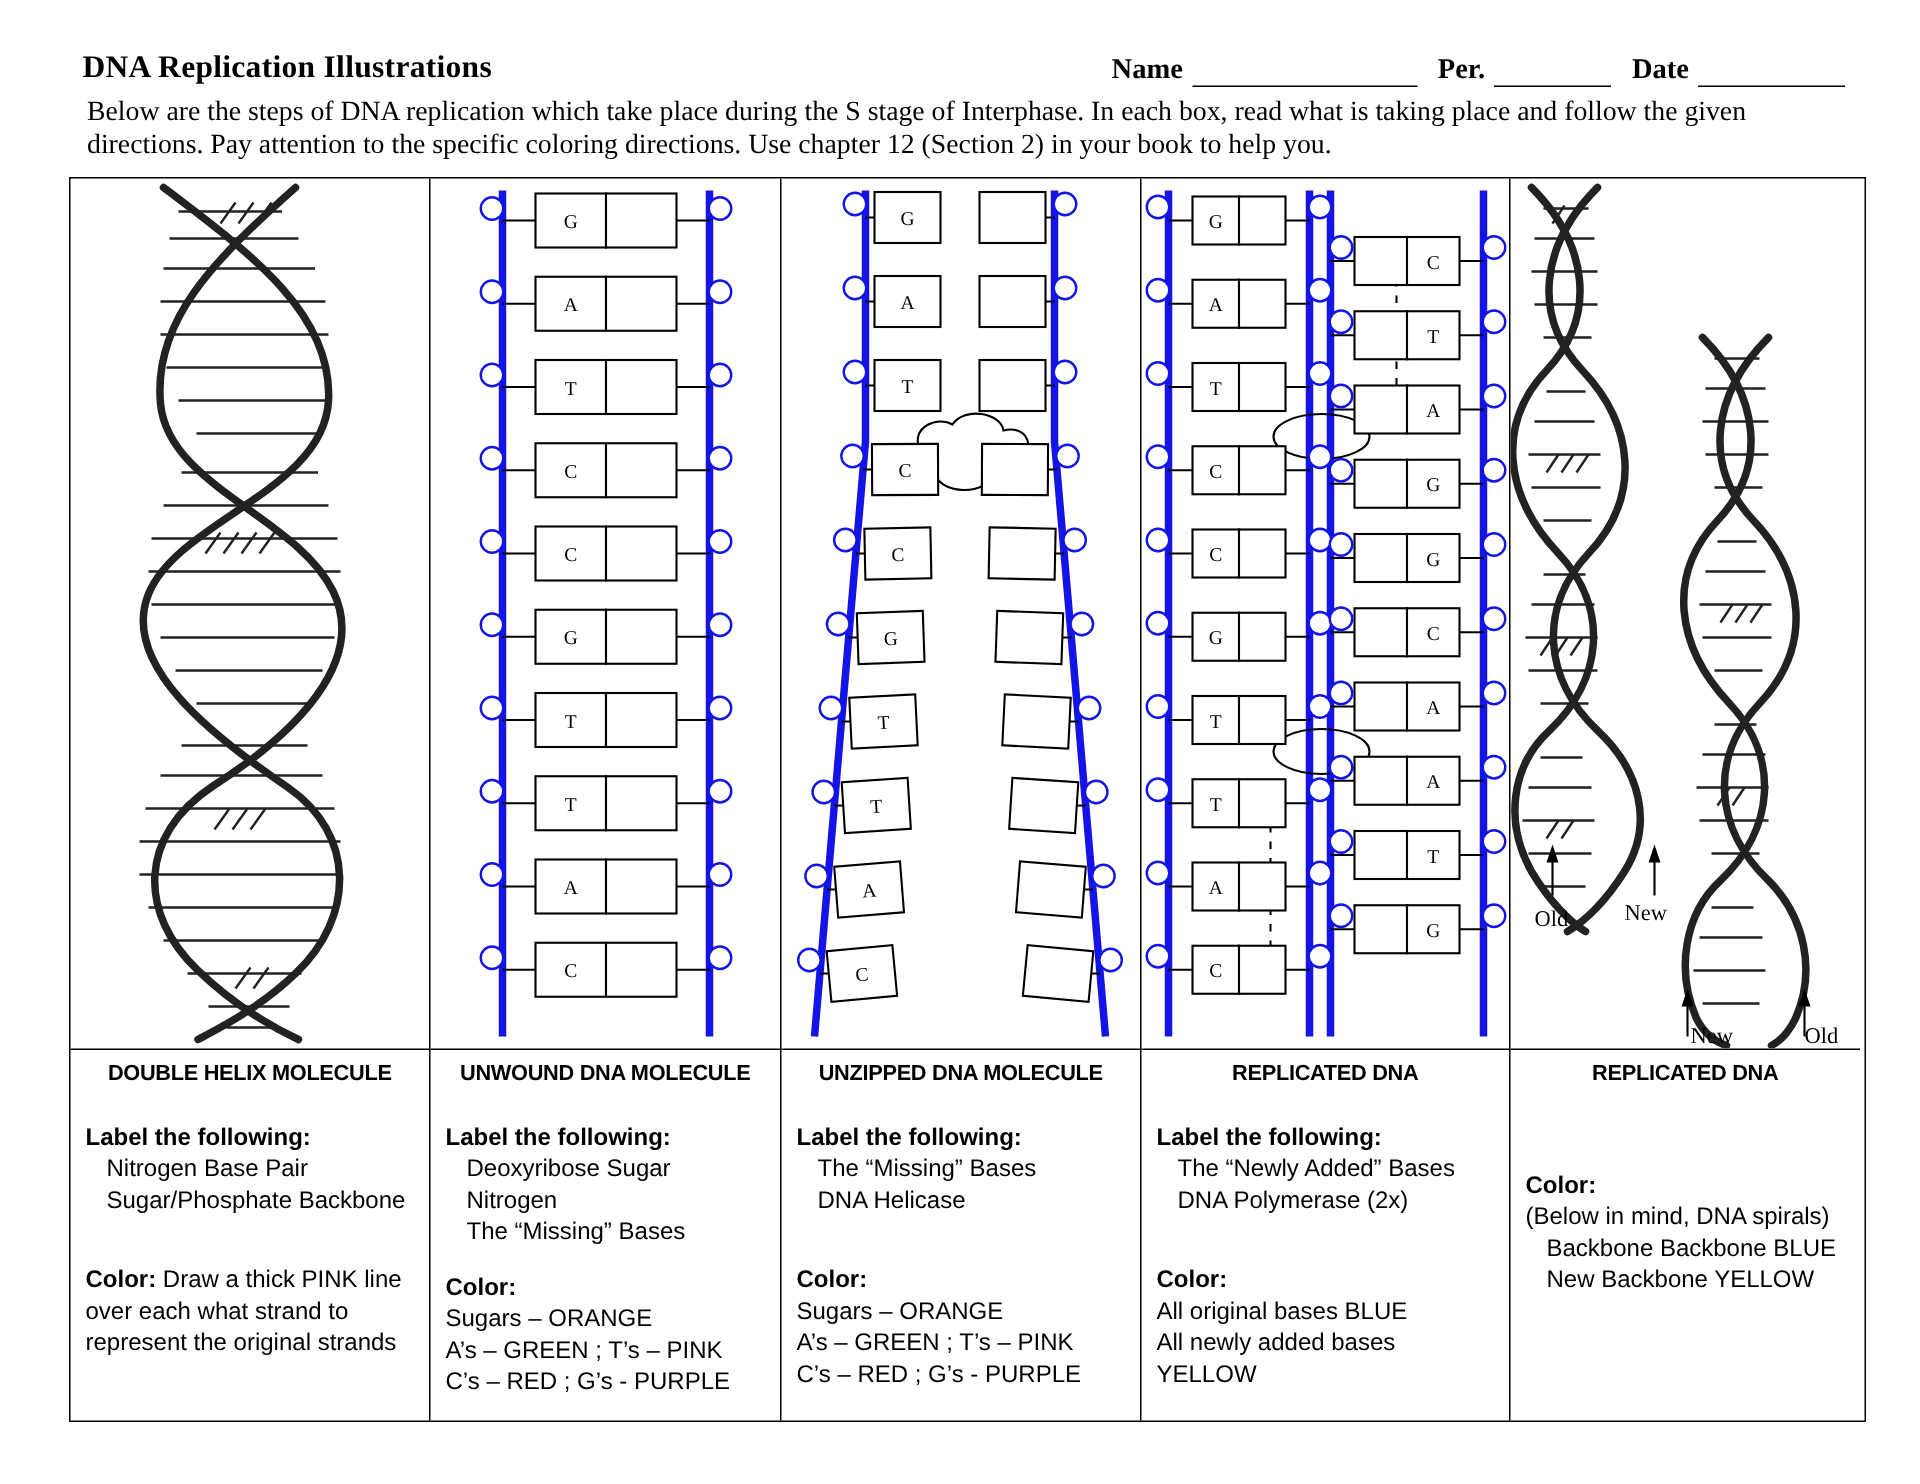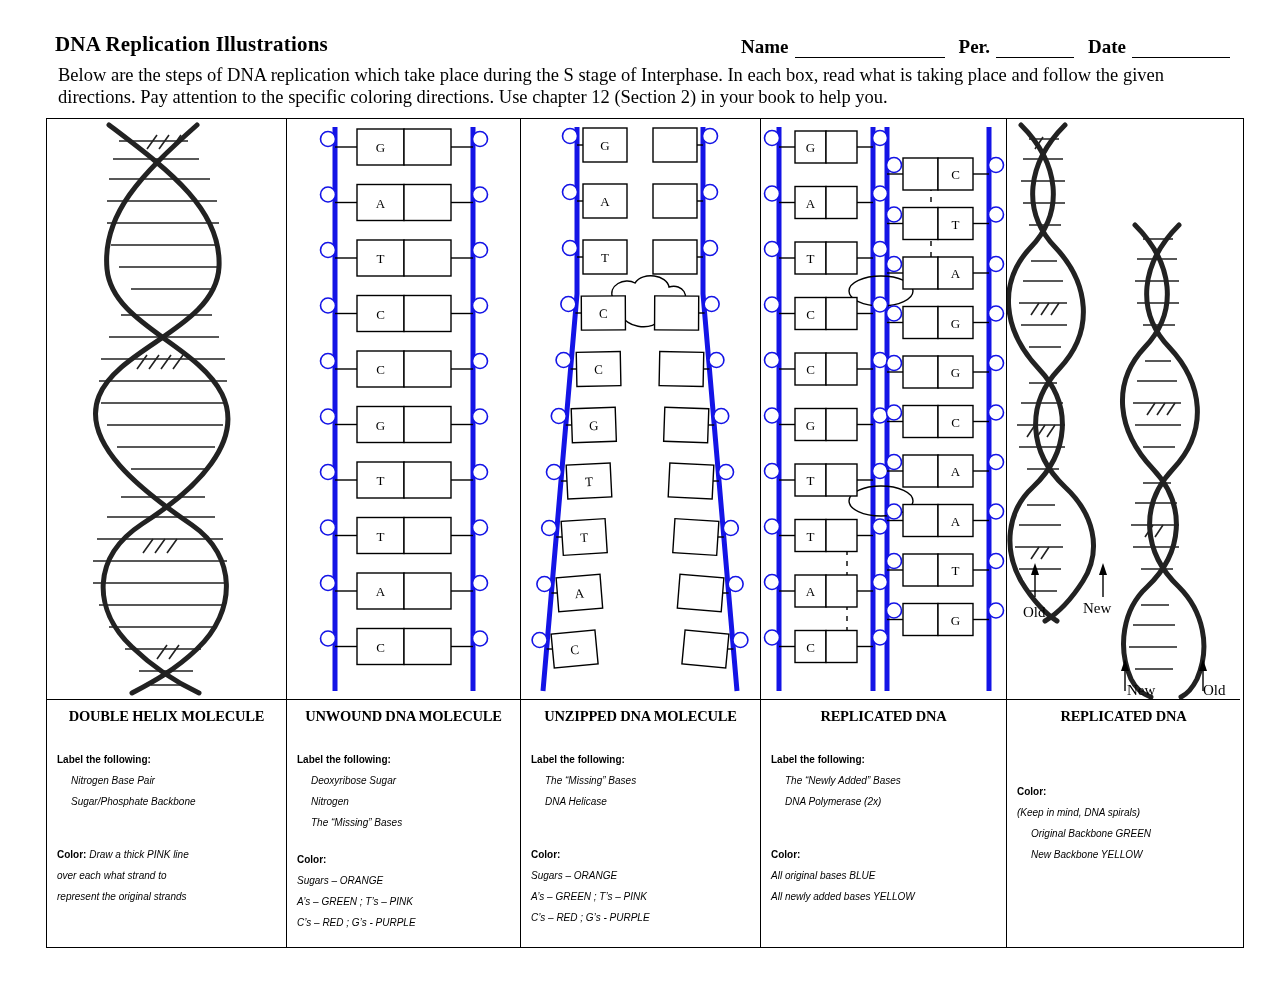--- a/index.html
+++ b/index.html
@@ -31,24 +31,24 @@
   .col:last-child{border-right:none;}
   .c1{width:240px;}
   .c2{width:234px;}
   .c3{width:240px;}
   .c4{width:246px;}
   .c5{width:233px;}
 
   .art{position:relative;height:580px;overflow:hidden;}
   .divider{border-top:1.5px solid #000;}
 
-  .caption{text-align:center;font-weight:bold;font-size:14.5px;padding:8px 2px 2px;font-family:Liberation Serif, serif;letter-spacing:-0.2px;}
-  .body{padding:6px 10px 0 10px;font-size:10px;font-family:"Liberation Sans",sans-serif;line-height:21px;}
+  .caption{text-align:center;font-weight:bold;font-size:14.5px;padding:8px 2px 2px;font-family:Liberation Sans, sans-serif;letter-spacing:-0.2px;}
+  .body{padding:6px 10px 0 10px;font-size:16px;font-family:"Liberation Sans",sans-serif;line-height:21px;}
   .body .h{font-weight:bold;}
-  .body .it{font-style:italic;}
+  .body .it{}
   .indent{padding-left:14px;}
   .sp{height:16px;}
 
   
   svg{display:block;}
   .bb{stroke:#1414e6;stroke-width:5;fill:none;}       
   .thin{stroke:#1414e6;stroke-width:1.6;fill:#fff;}   
   .bk{stroke:#000;stroke-width:1.4;fill:#fff;}
   .bkl{stroke:#000;stroke-width:1.4;fill:none;}
   .btxt{font-family:"Liberation Serif",serif;font-size:13px;text-anchor:middle;fill:#000;}
@@ -526,20 +526,20 @@
           <text class="smtxt" x="196" y="576" id="lbl-old-bot">Old</text>
         </svg>
       </div>
       <div class="divider"></div>
       <div class="caption">REPLICATED DNA</div>
       <div class="body">
         <div class="sp"></div>
           <div class="sp"></div>
           <div class="sp"></div>
         <div class="h">Color:</div>
-        <div class="it">(Keep in mind, DNA spirals)</div>
-        <div class="it indent">Original Backbone GREEN</div>
+        <div class="it">(Below in mind, DNA spirals)</div>
+        <div class="it indent">Backbone Backbone BLUE</div>
         <div class="it indent">New Backbone YELLOW</div>
       </div>
     </div>
 
   </div>
 </div>
 
 </body></html>

